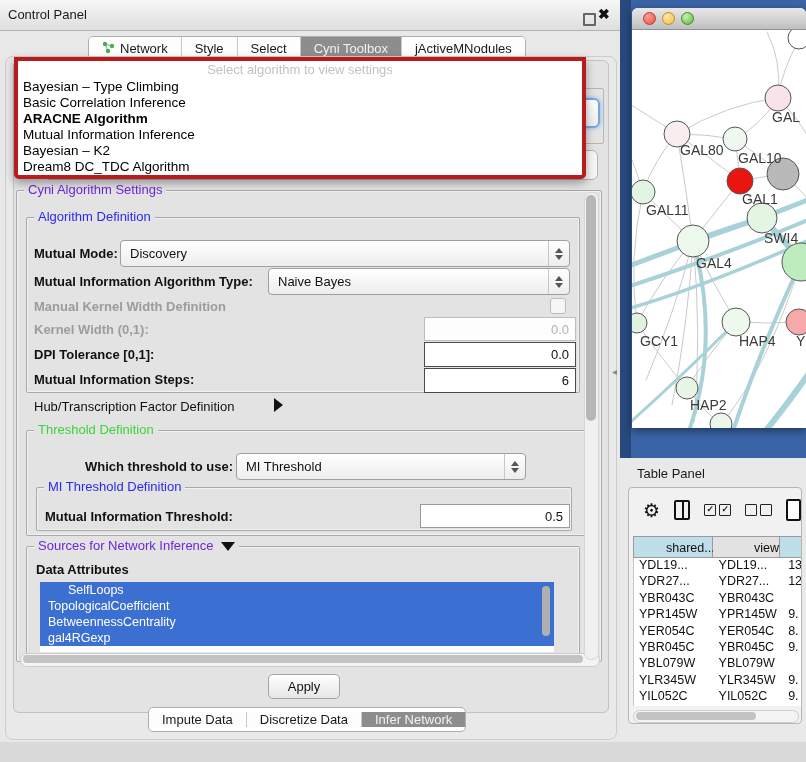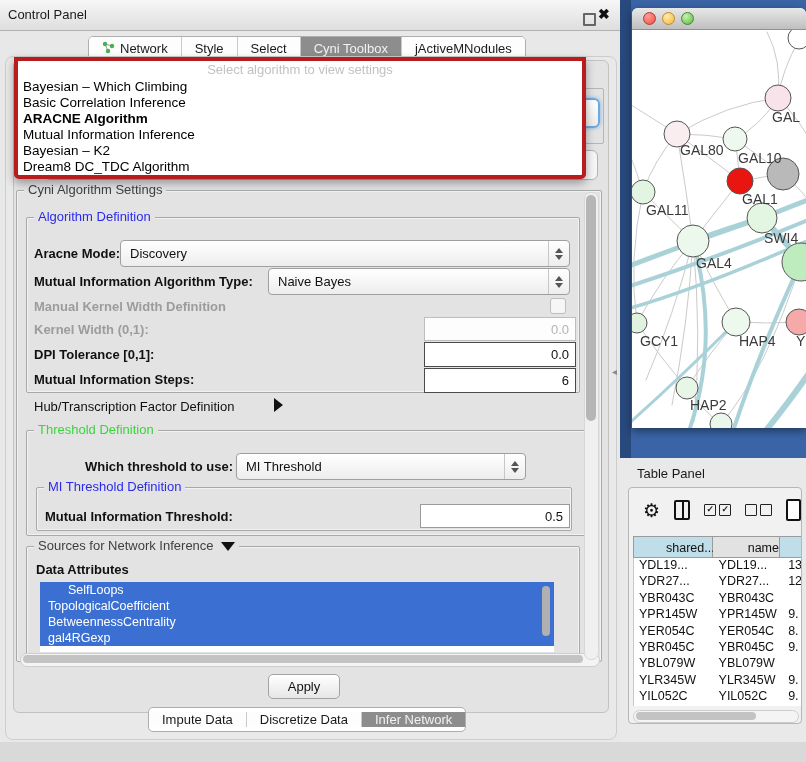--- a/index.html
+++ b/index.html
@@ -19,21 +19,21 @@
     border-right:1px solid #c9c9c9;background:#fdfdfd;white-space:nowrap;}
   .tab:last-child{border-right:none;}
   .tab.sel{background:#8d8d8d;color:#f2f2f2;}
   .cp-body{left:5px;top:56px;width:610px;height:682px;background:#e9e9e9;
     border:1px solid #cdcdcd;border-radius:8px;}
   .cp-inner{left:13px;top:60px;width:594px;height:651px;background:#e3e3e3;
     border:1px solid #c2c2c2;border-radius:6px;}
   
   .grp{border:1px solid #a8a8a8;border-radius:2px;box-shadow:inset 0 0 0 1px #f2f2f2;}
   .grp-title{position:absolute;top:-9px;left:7px;background:#e3e3e3;padding:0 4px;
-    font-size:13px;color:#404040;white-space:nowrap;}
+    font-size:13px;color:#6d28d9;white-space:nowrap;}
   .lbl{font-size:13px;color:#111;white-space:nowrap;}
   .b{font-weight:bold;}
   .dis{color:#9c9c9c;}
   .combo{background:linear-gradient(#ffffff,#ededed);border:1px solid #9f9f9f;
     border-radius:4px;display:flex;align-items:center;font-size:13px;color:#111;}
   .combo .val{flex:1;padding-left:9px;}
   .stepper{width:20px;align-self:stretch;display:flex;flex-direction:column;
     align-items:center;justify-content:center;gap:2px;border-left:1px solid #c7c7c7;}
   .tri-up{width:0;height:0;border-left:4px solid transparent;border-right:4px solid transparent;
     border-bottom:5px solid #555;}
@@ -137,36 +137,36 @@
   <div class="abs cp-inner"></div>
 
   <div class="abs" style="left:16px;top:88px;width:586px;height:54px;border:1px solid #b6b6b6;border-radius:2px;"></div>
   <div class="abs" style="left:556px;top:98px;width:40px;height:26px;border:2px solid #6fa8dc;border-radius:6px;background:linear-gradient(#fff,#ececec);box-shadow:0 0 4px #7ab0e8;"></div>
   <div class="abs" style="left:44px;top:150px;width:552px;height:28px;border:1px solid #b3b3b3;border-radius:6px;background:#f6f6f6;display:flex;align-items:center;">
     <span style="padding-left:12px;font-size:13px;color:#c3c3c3;">gal-filtered sif default node</span>
   </div>
 
   <div class="abs popup" id="algo-popup">
     <div class="ph">Select algorithm to view settings</div>
-  <div class="it">Bayesian – Which Climbing</div>
+  <div class="it">Bayesian – Type Climbing</div>
       <div class="it">Basic Correlation Inference</div>
       <div class="it" style="font-weight: bold;">ARACNE Algorithm</div>
       <div class="it">Mutual Information Inference</div>
       <div class="it">Bayesian – K2</div>
       <div class="it">Dream8 DC_TDC Algorithm</div>
     </div>
 
   <div class="abs grp" style="left:16px;top:190px;width:584px;height:470px;">
     <span class="grp-title">Cyni Algorithm Settings</span>
   </div>
 
   <div class="abs grp" style="left:26px;top:217px;width:552px;height:174px;">
     <span class="grp-title" style="color:#2a2aee;">Algorithm Definition</span>
   </div>
-  <span class="abs lbl b" style="left:34px;top:246px;">Aracne Mode:</span>
+  <span class="abs lbl b" style="left:34px;top:246px;">Mutual Mode:</span>
   <div class="abs combo" style="left:120px;top:240px;width:448px;height:25px;">
     <span class="val">Discovery</span>
     <span class="stepper">
         <span class="tri-up"></span>
         <span class="tri-dn"></span>
       </span>
   </div>
   <span class="abs lbl b" style="left:34px;top:274px;">Mutual Information Algorithm Type:</span>
   <div class="abs combo" style="left:268px;top:268px;width:300px;height:25px;">
     <span class="val">Naive Bayes</span>
@@ -345,21 +345,21 @@
         </span>
       <span class="cbpair">
           <span class="cbx"></span>
           <span class="cbx"></span>
         </span>
       <span class="pageicon"></span>
     </div>
     <div class="tbl">
       <div class="tbl-head" id="tbl-head">
           <div class="tbl-hcell" style="width: 80px; background: rgb(191, 222, 234);">shared...</div>
-          <div class="tbl-hcell" style="width: 70px; background: rgb(226, 226, 226);">name</div>
+          <div class="tbl-hcell" style="width: 70px; background: rgb(226, 226, 226);">view</div>
           <div class="tbl-hcell" style="width: 30px; background: rgb(191, 222, 234);">A</div>
         </div>
       <div class="tbl-body" id="tbl-body">
           <div class="tbl-row">
             <div class="tbl-cell" style="width: 80px;">YDL19...</div>
             <div class="tbl-cell" style="width: 70px;">YDL19...</div>
             <div class="tbl-cell" style="width: 30px;">13.</div>
           </div>
           <div class="tbl-row">
             <div class="tbl-cell" style="width: 80px;">YDR27...</div>

